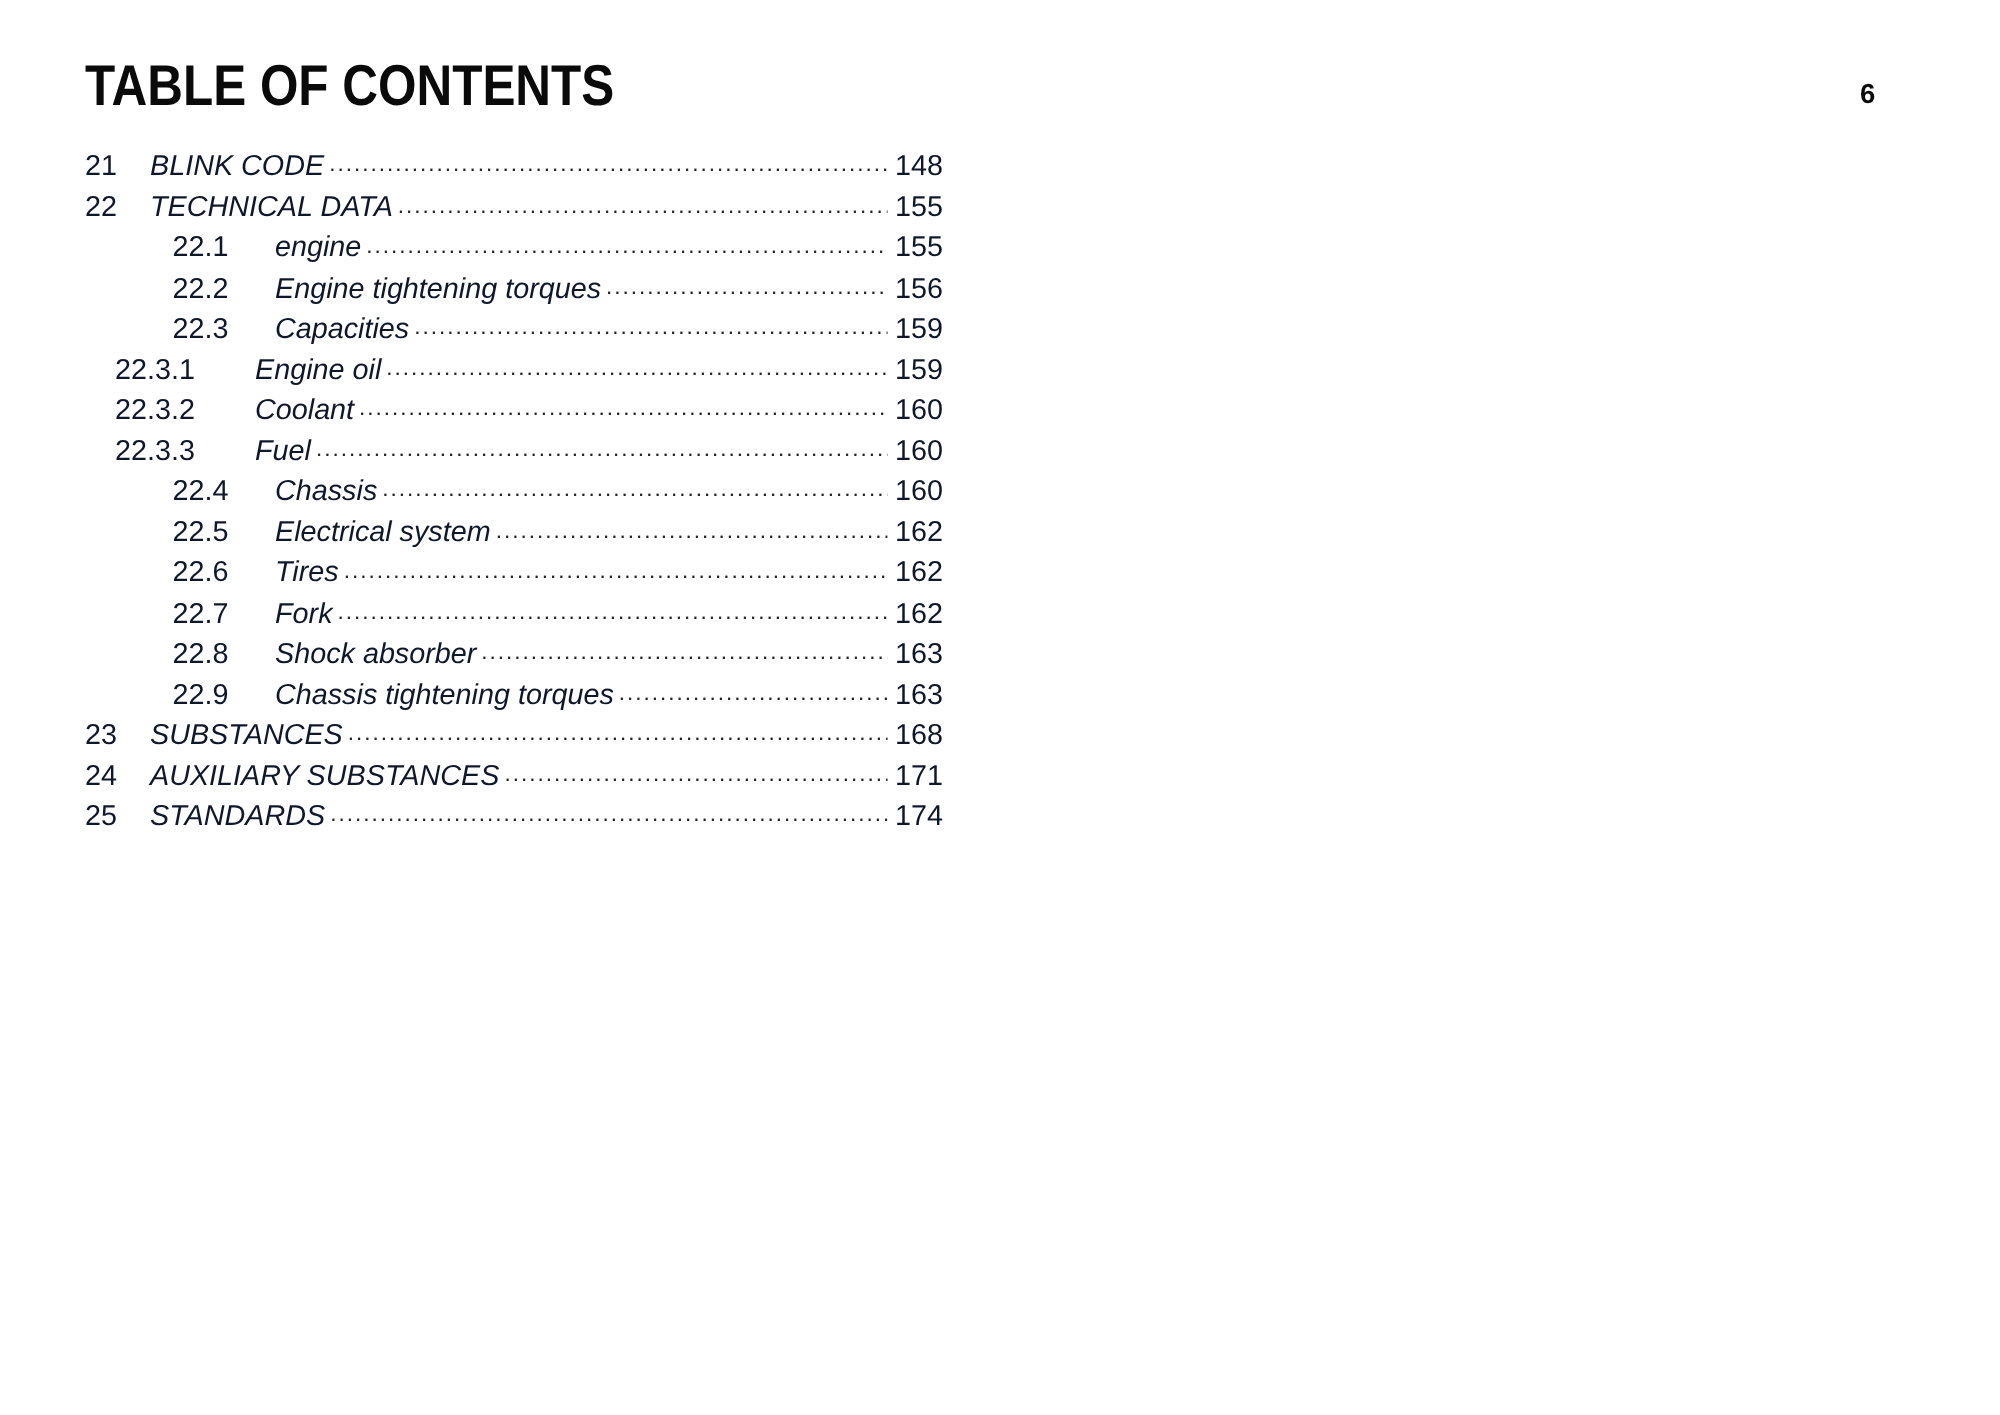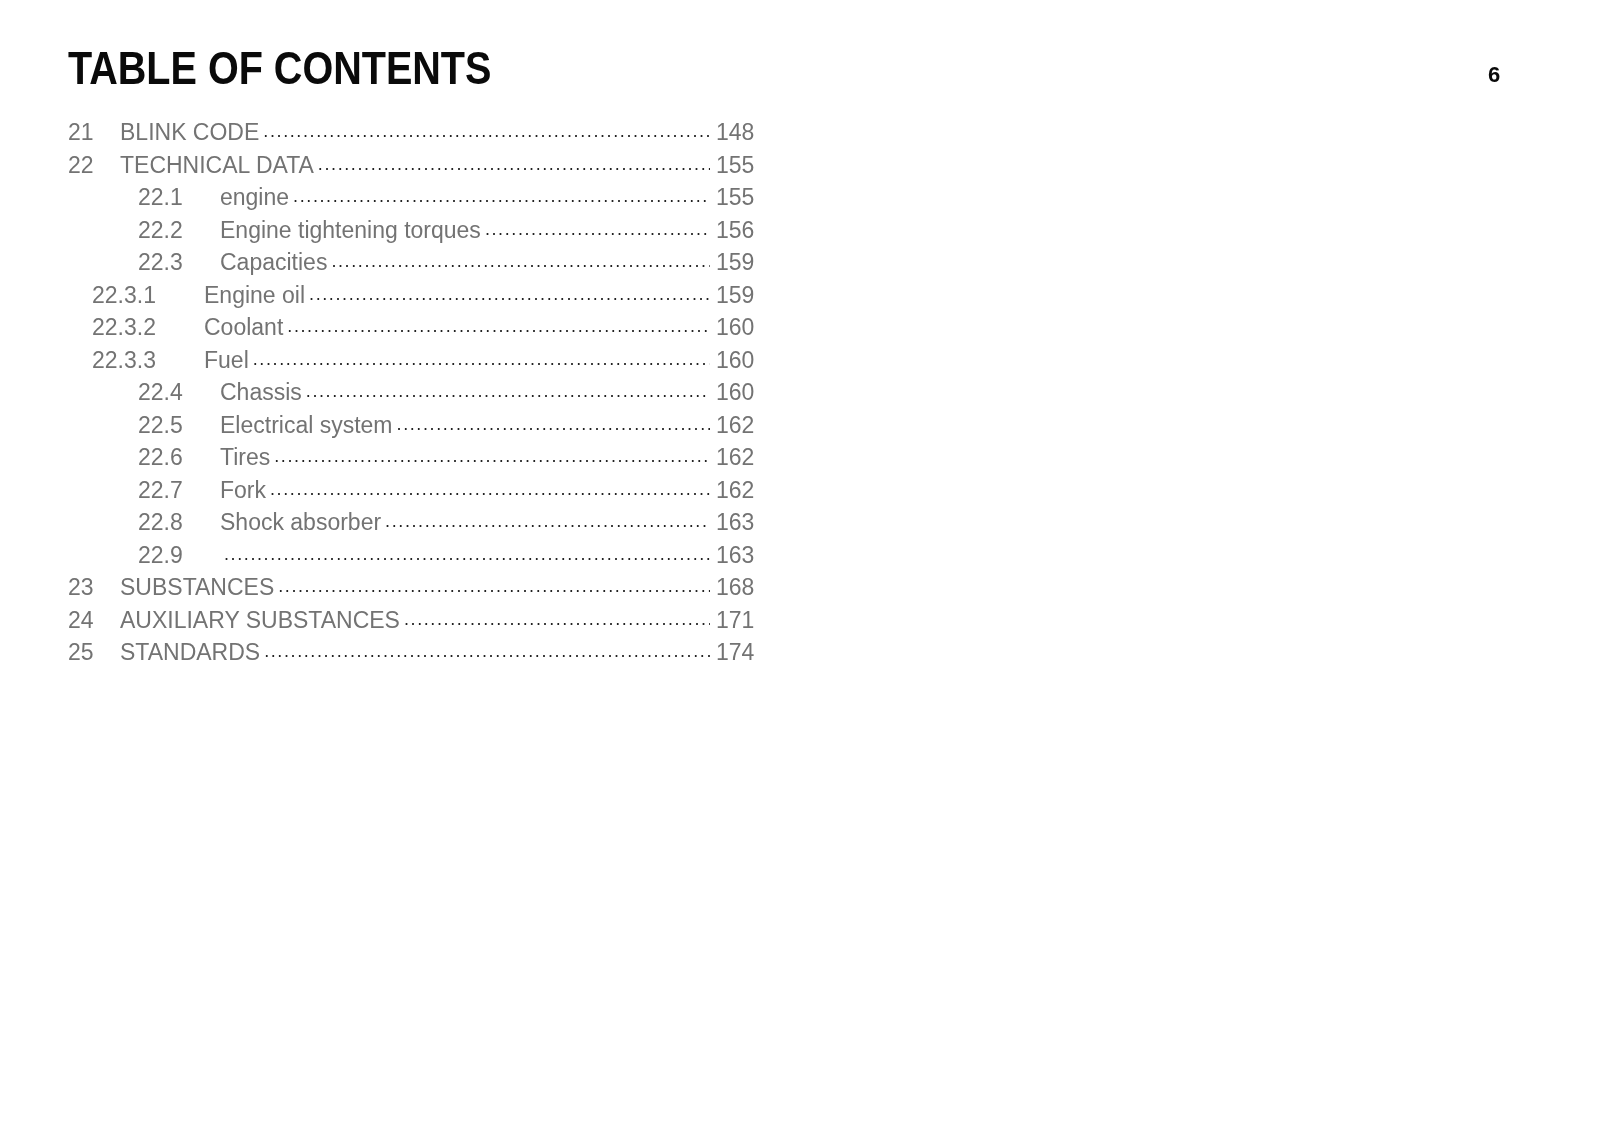--- a/index.html
+++ b/index.html
@@ -47,35 +47,36 @@
     margin: 0;
     padding: 0;
     list-style: none;
   }
   .toc-row {
     display: flex;
     align-items: baseline;
     height: 32.5px;
     font-family: "Liberation Sans", sans-serif;
     font-size: 23px;
-    color: #737373;
+    color: #0f172a;
     white-space: nowrap;
     cursor: pointer;
   }
   .toc-row .num {
     flex: 0 0 auto;
     display: inline-block;
   }
   .toc-row.lvl1 .num { width: 52px; }
   .toc-row.lvl2 .num { width: 82px; margin-left: 70px; }
   .toc-row.lvl3 .num { width: 112px; margin-left: 24px; }
   .toc-row.lvl0 .num { width: 0; }
   .toc-row .title {
     flex: 0 0 auto;
     transform-origin: left center;
+    font-style: italic;
   }
   .toc-row .dots {
     flex: 1 1 auto;
     overflow: hidden;
     margin: 0 6px 0 4px;
     position: relative;
     height: 1em;
   }
   .toc-row .dots::before {
     content: "........................................................................................................................................................................................";
@@ -173,20 +174,21 @@
       <span class="page">162</span>
     </li>
   <li class="toc-row lvl2">
       <span class="num">22.8</span>
       <span class="title">Shock absorber</span>
       <span class="dots"></span>
       <span class="page">163</span>
     </li>
   <li class="toc-row lvl2">
       <span class="num">22.9</span>
+      <span class="title">Chassis tightening torques</span>
       <span class="dots"></span>
       <span class="page">163</span>
     </li>
   <li class="toc-row lvl1">
       <span class="num">23</span>
       <span class="title">SUBSTANCES</span>
       <span class="dots"></span>
       <span class="page">168</span>
     </li>
   <li class="toc-row lvl1">

